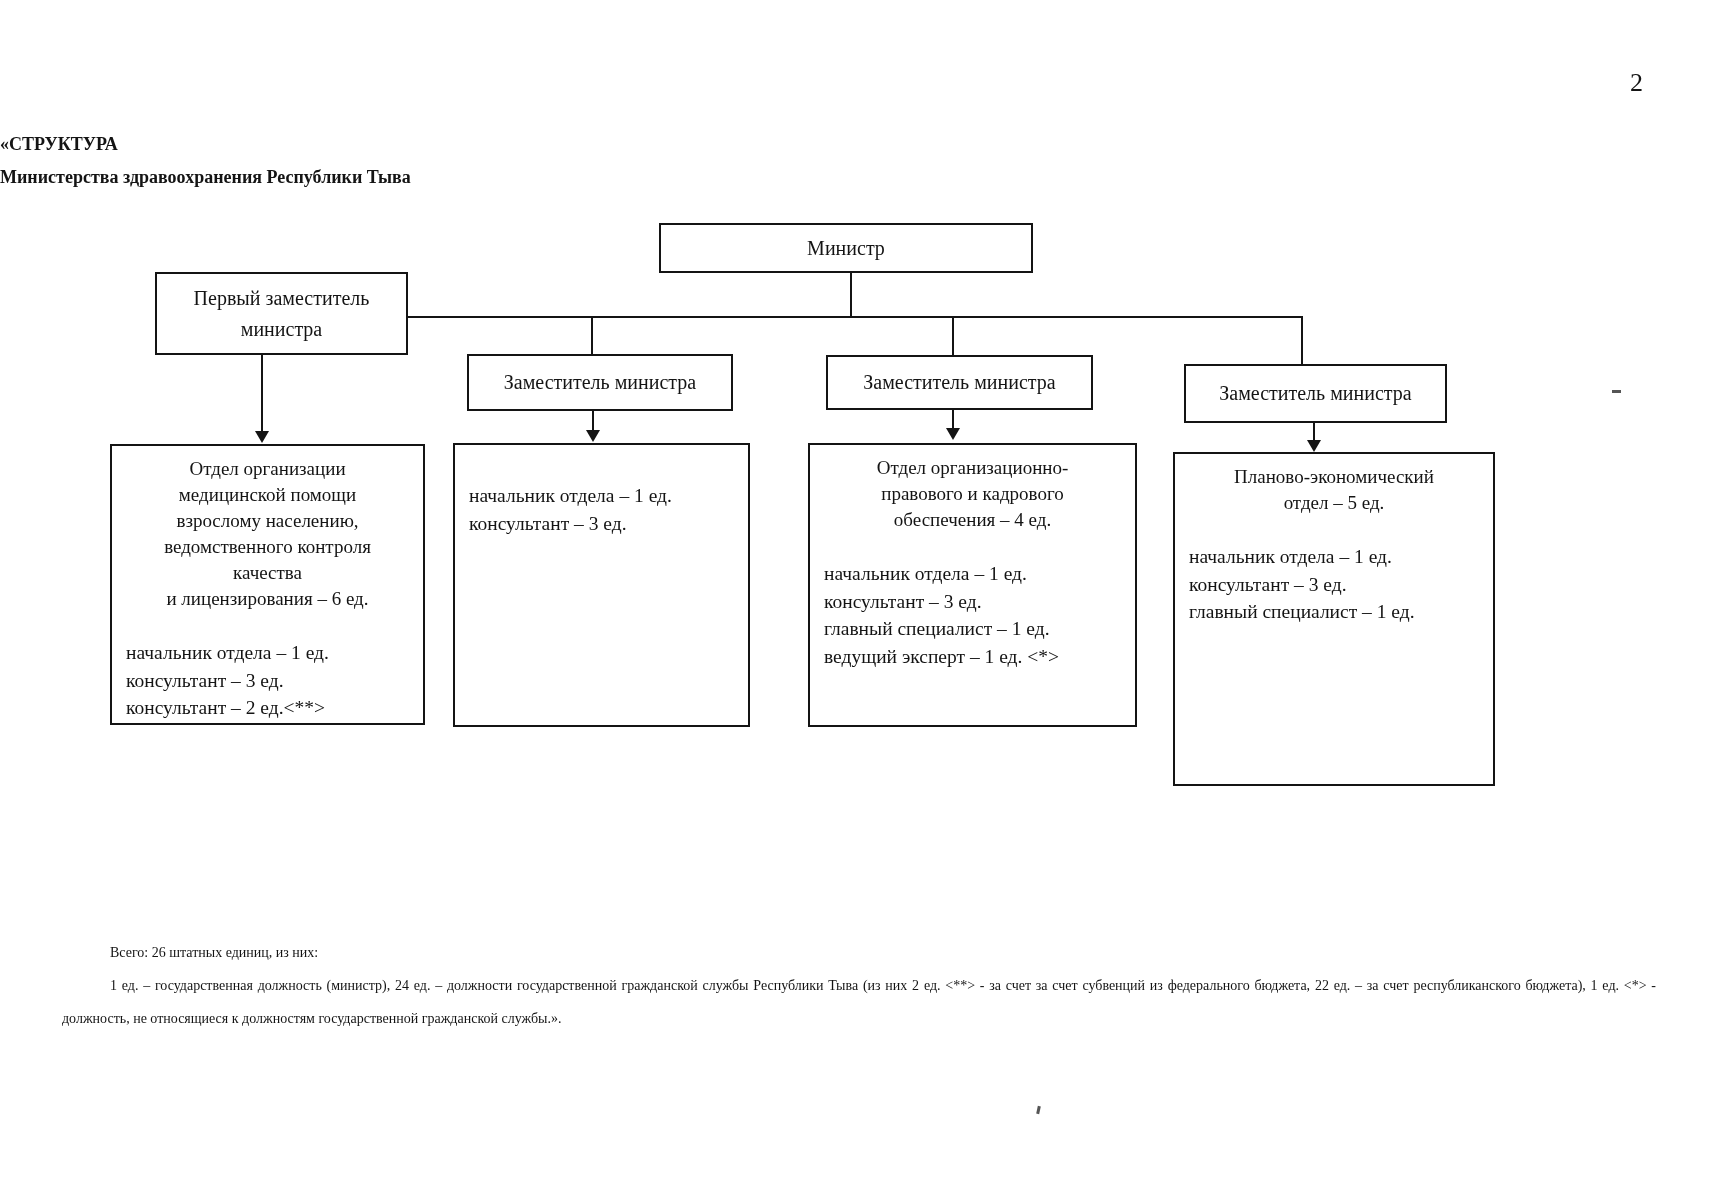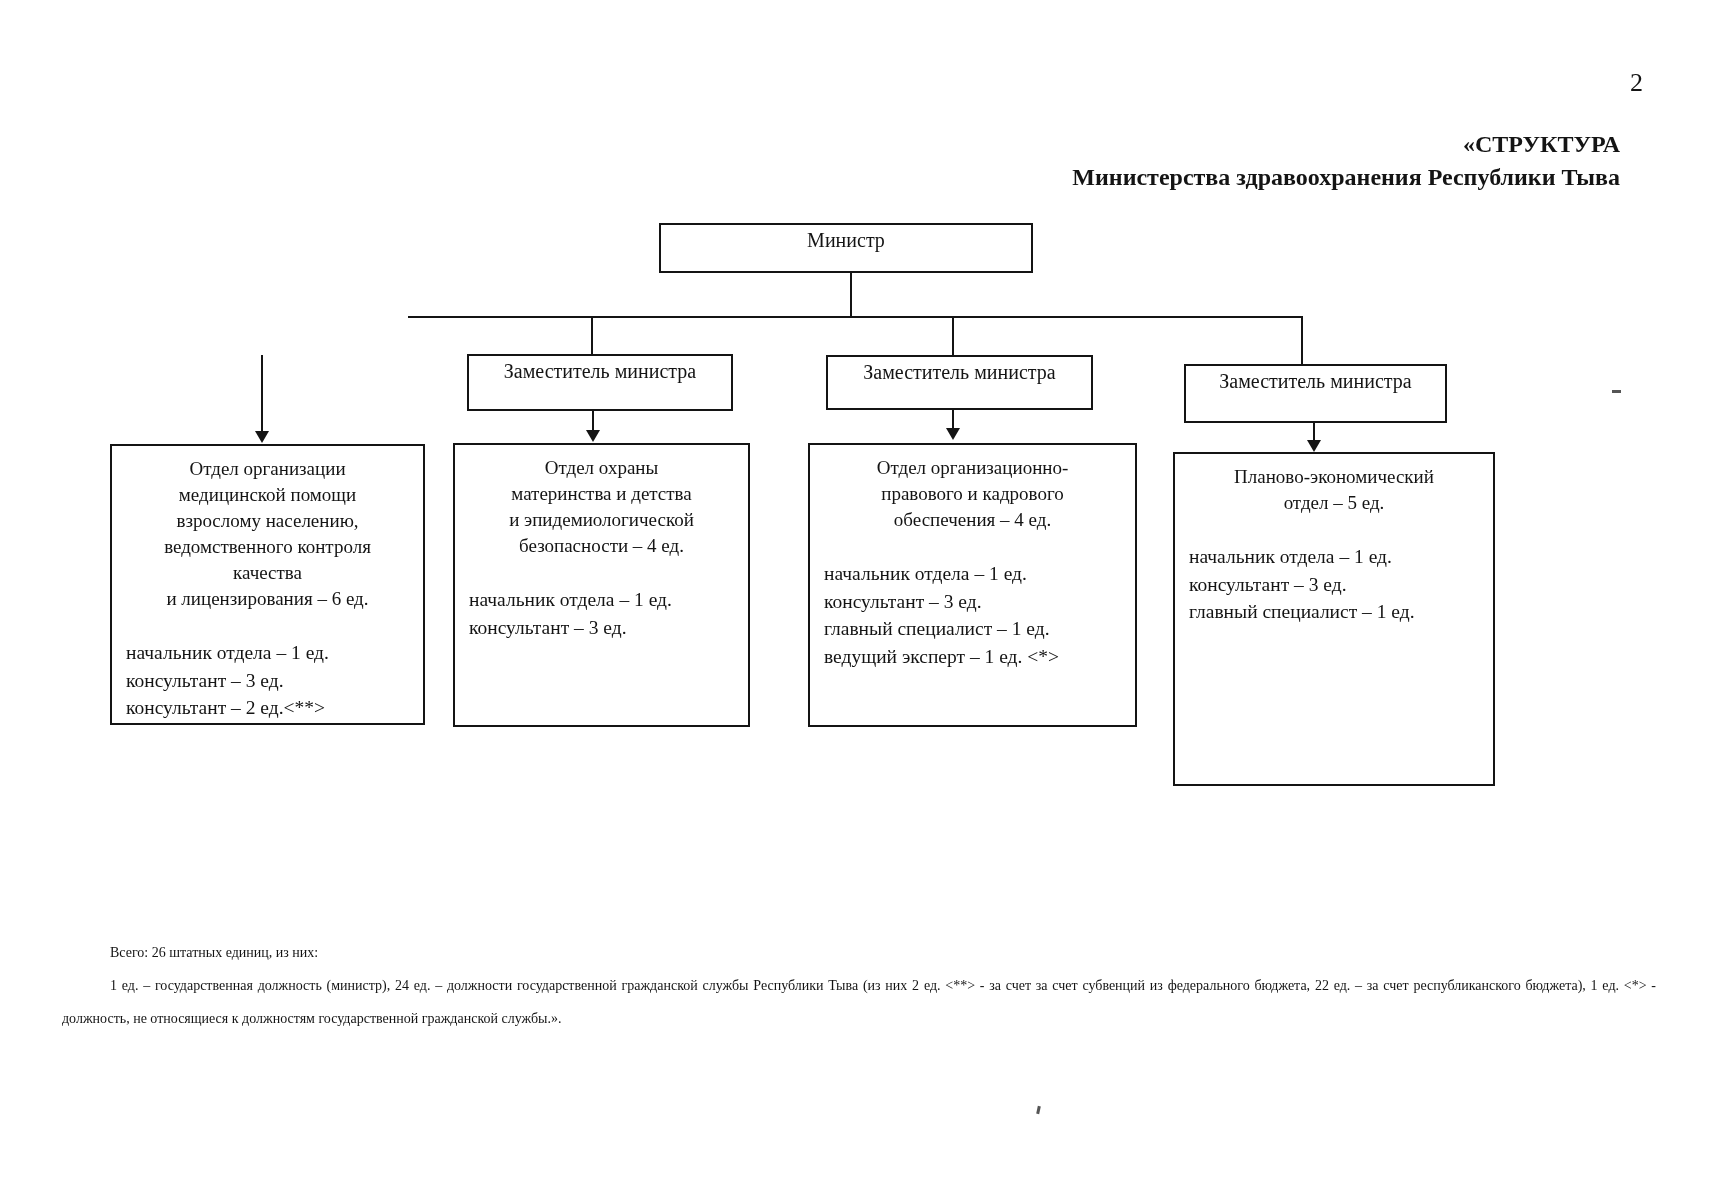--- a/index.html
+++ b/index.html
@@ -4,26 +4,26 @@
 <style>
   html,body { margin:0; padding:0; background:#e8e8e8; }
   .page {
     position:relative; width:1710px; height:1200px; background:#ffffff;
     font-family:"Liberation Serif","DejaVu Serif",serif; color:#141414;
     overflow:hidden; margin:0 auto;
   }
   .lines { white-space:pre-line; }
   .page-number { position:absolute; left:1630px; top:68px; font-size:26px; }
   .doc-title {
-    position:absolute; left:0; top:128px; width:1620px; text-align:right;
-    font-weight:bold; font-size:24px; line-height:33px;
+    position:absolute; left:0; top:128px; width:1620px; text-align:left;
+    font-weight:bold; font-size:18px; line-height:33px;
   }
   .obox {
     position:absolute; box-sizing:border-box; border:2px solid #141414; background:#fff;
-    display:flex; align-items:flex-start; justify-content:center; text-align:center;
+    display:flex; align-items:center; justify-content:center; text-align:center;
     font-size:20px; line-height:31px;
   }
   .dept {
     position:absolute; box-sizing:border-box; border:2px solid #141414; background:#fff;
     padding:10px 10px 0 10px; text-align:center;
   }
   .dept-title { font-weight:normal; font-size:19px; line-height:26px; }
   .dept-staff { margin-top:27px; text-align:left; font-size:19.5px; line-height:27.5px; padding-left:4px; }
   .hline, .vline { position:absolute; background:#141414; }
   .hline { height:2px; } .vline { width:2px; }
@@ -46,20 +46,24 @@
 
   <div class="page-number">2</div>
 
   <div class="doc-title lines">«СТРУКТУРА
 Министерства здравоохранения Республики Тыва</div>
 
   <div class="obox" style="left:659px; top:223px; width:374px; height:50px;">
     <span>Министр</span>
   </div>
 
+  <div class="obox" style="left:155px; top:272px; width:253px; height:83px;">
+    <span class="lines">Первый заместитель
+министра</span>
+  </div>
 
   <div class="obox" style="left:467px; top:354px; width:266px; height:57px;">
     <span>Заместитель министра</span>
   </div>
 
   <div class="obox" style="left:826px; top:355px; width:267px; height:55px;">
     <span>Заместитель министра</span>
   </div>
 
   <div class="obox" style="left:1184px; top:364px; width:263px; height:59px;">
@@ -90,24 +94,20 @@
 взрослому населению,
 ведомственного контроля
 качества
 и лицензирования – 6 ед.</div>
     <div class="dept-staff lines">начальник отдела – 1 ед.
 консультант – 3 ед.
 консультант – 2 ед.&lt;**&gt;</div>
   </div>
 
   <div class="dept" style="left:453px; top:443px; width:297px; height:284px;">
-    <div class="dept-title lines">Отдел охраны
-материнства и детства
-и эпидемиологической
-безопасности – 4 ед.</div>
     <div class="dept-staff lines">начальник отдела – 1 ед.
 консультант – 3 ед.</div>
   </div>
 
   <div class="dept" style="left:808px; top:443px; width:329px; height:284px;">
     <div class="dept-title lines">Отдел организационно-
 правового и кадрового
 обеспечения – 4 ед.</div>
     <div class="dept-staff lines">начальник отдела – 1 ед.
 консультант – 3 ед.

